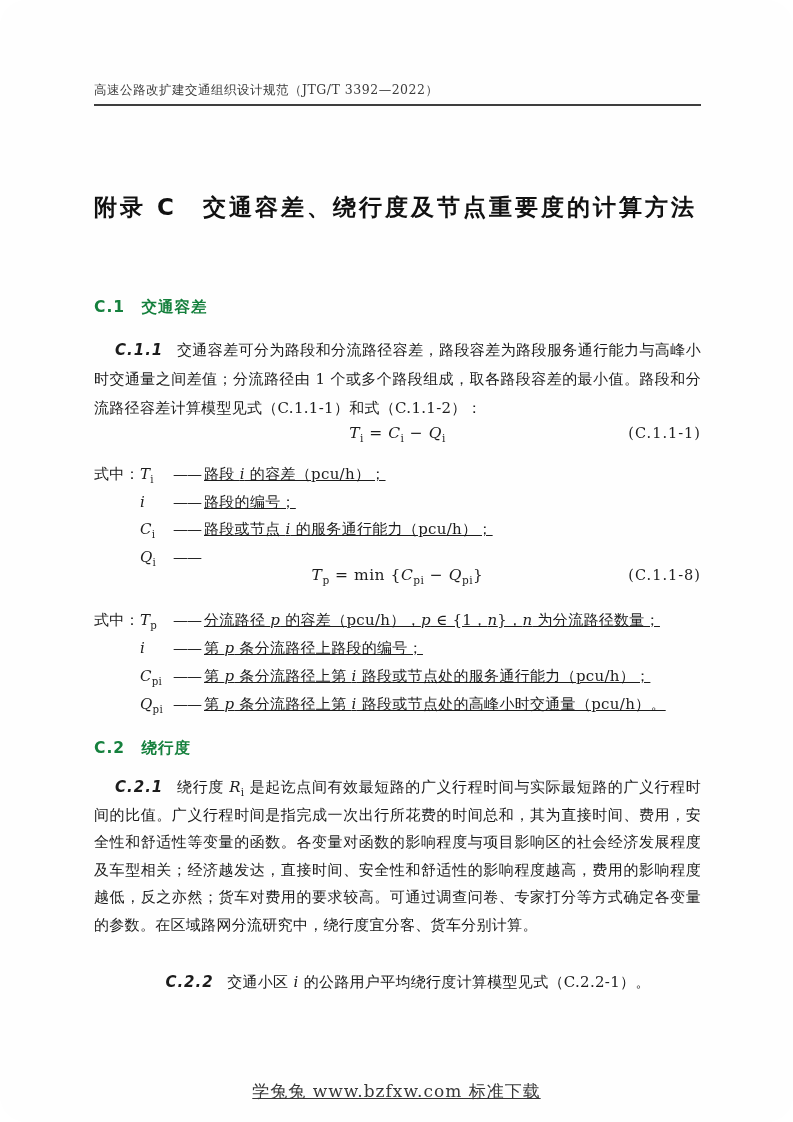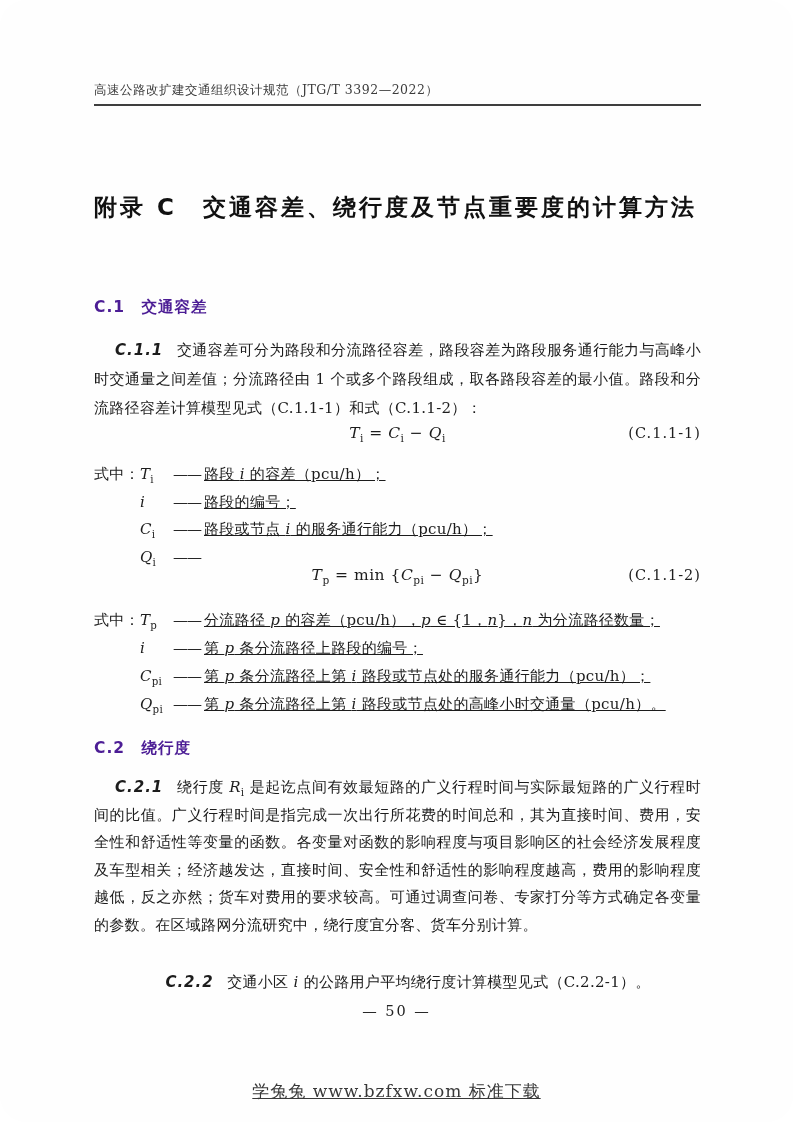--- a/index.html
+++ b/index.html
@@ -20,21 +20,21 @@
   }
   .doc-title {
     position:absolute; left:94px; top:192px; width:640px;
     font-family:"DejaVu Sans","Liberation Sans",sans-serif;
     font-weight:bold; font-size:23px; letter-spacing:3px; color:#111;
     white-space:nowrap;
   }
   .section-heading {
     position:absolute; left:94px; width:607px;
     font-family:"DejaVu Sans","Liberation Sans",sans-serif;
-    font-weight:bold; font-size:15.5px; color:#4c1d95; letter-spacing:1px;
+    font-weight:bold; font-size:15.5px; color:#15803d; letter-spacing:1px;
   }
   .h-c1 { top:297px; }
   .h-c2 { top:738px; }
   .par {
     position:absolute; left:94px; width:607px;
     font-size:15px; line-height:29px; text-align:justify;
     text-indent:1.4em; letter-spacing:0.3px;
   }
   .p-c11 { top:336px; }
   .p-c21 { top:774px; line-height:27.5px; }
@@ -108,21 +108,21 @@
     </div>
     <div class="where-row">
       <span class="w-intro"></span>
       <span class="w-var"><i>Q</i><sub>i</sub></span>
       <span class="w-dash">——</span>
     </div>
   </div>
 
   <div class="eq-row eq-row-2">
     <span class="eq-formula"><i>T</i><sub>p</sub> = min {<i>C</i><sub>pi</sub> − <i>Q</i><sub>pi</sub>}</span>
-    <span class="eq-number">(C.1.1-2)</span>
+    <span class="eq-number">(C.1.1-8)</span>
   </div>
 
   <div class="where-list where-2">
     <div class="where-row">
       <span class="w-intro">式中：</span>
       <span class="w-var"><i>T</i><sub>p</sub></span>
       <span class="w-dash">——</span>
       <span class="w-desc">分流路径 <i>p</i> 的容差（pcu/h），<i>p</i> ∈ {1，<i>n</i>}，<i>n</i> 为分流路径数量；</span>
     </div>
     <div class="where-row">
@@ -144,16 +144,15 @@
       <span class="w-desc">第 <i>p</i> 条分流路径上第 <i>i</i> 路段或节点处的高峰小时交通量（pcu/h）。</span>
     </div>
   </div>
 
   <h2 class="section-heading h-c2">C.2　绕行度</h2>
 
   <p class="par p-c21"><b class="clause-label">C.2.1</b><span>绕行度 <i>R</i><sub>i</sub> 是起讫点间有效最短路的广义行程时间与实际最短路的广义行程时间的比值。广义行程时间是指完成一次出行所花费的时间总和，其为直接时间、费用，安全性和舒适性等变量的函数。各变量对函数的影响程度与项目影响区的社会经济发展程度及车型相关；经济越发达，直接时间、安全性和舒适性的影响程度越高，费用的影响程度越低，反之亦然；货车对费用的要求较高。可通过调查问卷、专家打分等方式确定各变量的参数。在区域路网分流研究中，绕行度宜分客、货车分别计算。</span></p>
 
   <p class="par p-c22"><b class="clause-label">C.2.2</b><span>交通小区 <i>i</i> 的公路用户平均绕行度计算模型见式（C.2.2-1）。</span></p>
 
-  <div class="page-number">— 50 —</div>
   <div class="watermark">学兔兔 www.bzfxw.com 标准下载</div>
 
 </div>
 
 </body></html>

